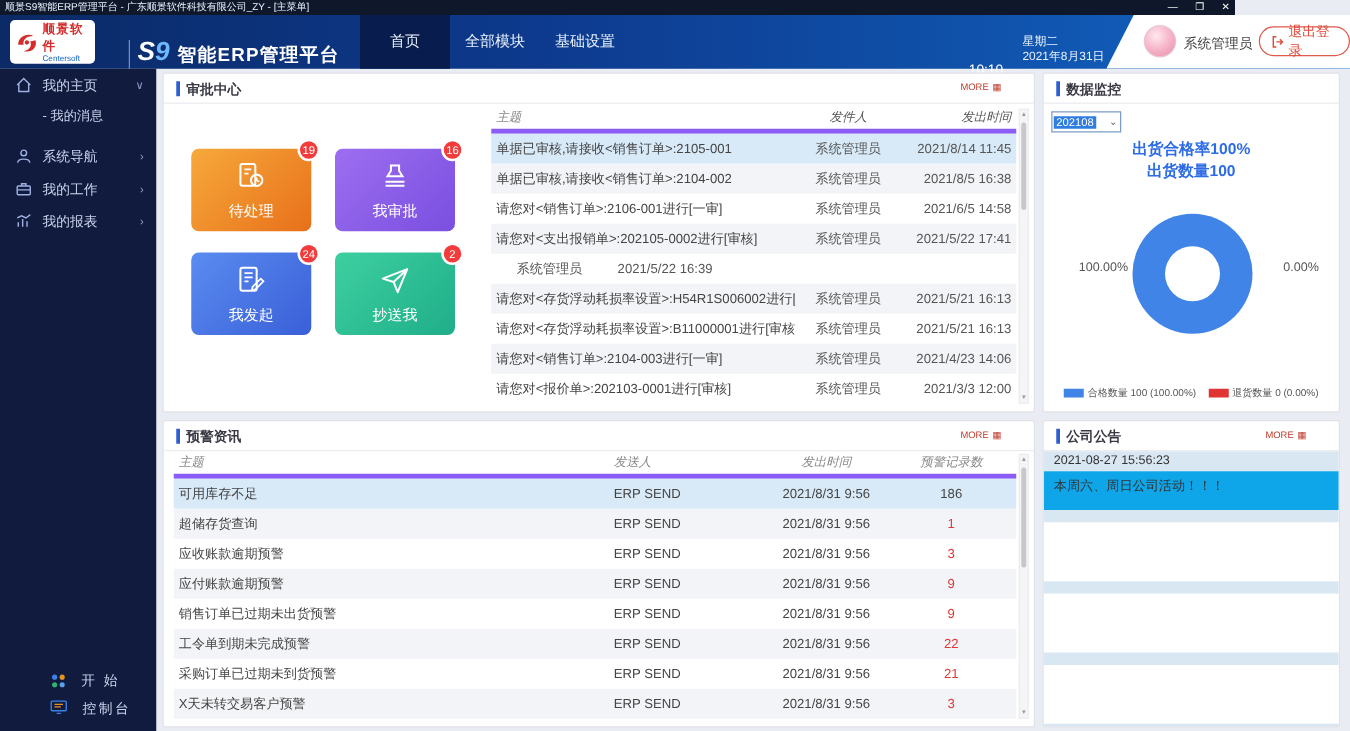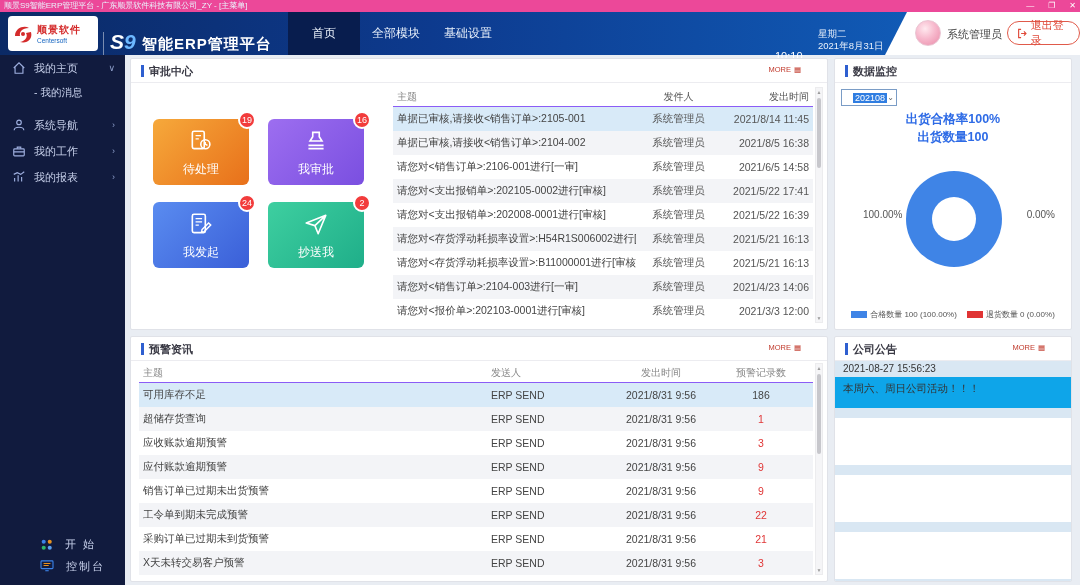--- a/index.html
+++ b/index.html
@@ -1,27 +1,27 @@
 <!DOCTYPE html>
 <html><head>
 <meta charset="utf-8">
 <style>
   * { margin:0; padding:0; box-sizing:border-box; }
   body { font-family:"Liberation Sans", sans-serif; background:#444; }
   .screen { position:relative; width:1080px; height:585px; overflow:hidden; background:#e9edf3; }
 
   
-  .titlebar { position:absolute; left:0; top:0; width:1080px; height:12px; background:#ec4899; color:#eaf3fd; font-size:8px; line-height:12px; padding-left:4px; }
+  .titlebar { position:absolute; left:0; top:0; width:988px; height:12px; background:#0f172a; color:#eaf3fd; font-size:8px; line-height:12px; padding-left:4px; }
   .winbtns { position:absolute; right:4px; top:0; height:12px; display:flex; gap:14px; color:#fff; font-size:8px; line-height:12px; }
   .winbtns span { cursor:default; }
 
   
   .header { position:absolute; left:0; top:12px; width:1080px; height:43px;
             background:linear-gradient(90deg,#0b2a66 0%,#0d3a8e 40%,#1266c4 100%); }
-  .logo-box { position:absolute; left:8px; top:4px; width:90px; height:35px; background:#fff; border-radius:4px; display:flex; align-items:center; padding:2px 4px; gap:3px; }
+  .logo-box { position:absolute; left:8px; top:4px; width:68px; height:35px; background:#fff; border-radius:4px; display:flex; align-items:center; padding:2px 4px; gap:3px; }
   .logo-text .cn { color:#d42b2b; font-weight:bold; font-size:10px; letter-spacing:1px; }
   .logo-text .en { color:#1565c0; font-size:6.5px; }
   .logo-divider { position:absolute; left:103px; top:20px; width:1px; height:26px; background:rgba(255,255,255,.45); }
   .s9 { position:absolute; left:110px; top:18px; font-size:21px; font-weight:bold; font-style:italic; color:#fff; }
   .s9 .nine { color:#6db8ff; }
   .product-name { position:absolute; left:142px; top:23px; color:#fff; font-size:15px; font-weight:bold; letter-spacing:1px; }
   .tabs { position:absolute; left:288px; top:0; height:30px; display:flex; }
   .tab { width:72px; height:43px; display:flex; align-items:center; justify-content:center; color:#e9f1fb; font-size:12px; cursor:pointer; }
   .tab.active { background:#081d4e; }
   .hdr-time { position:absolute; left:775px; top:22px; color:#fff; font-size:11px;margin-top:16px; }
@@ -50,39 +50,39 @@
   .ptitle::before { content:""; position:absolute; left:0; top:1px; width:3px; height:12px; background:#2e5fd0; }
   .more { position:absolute; right:26px; top:6px; color:#c0392b; font-size:7.5px; display:flex; gap:3px; align-items:center; cursor:pointer; }
 
   
   .tile { position:absolute; width:96px; height:66px; border-radius:6px; color:#fff; cursor:pointer; }
   .tile svg { position:absolute; left:50%; top:9px; transform:translateX(-50%); }
   .tile .tlabel { position:absolute; left:0; right:0; top:42px; text-align:center; font-size:12px; }
   .badge { position:absolute; right:-7px; top:-8px; min-width:18px; height:18px; border-radius:9px; background:#f23c3c; border:2px solid #fff; color:#fff; font-size:9px; display:flex; align-items:center; justify-content:center; padding:0 2px; }
 
   
-  .thead { display:flex; align-items:center; height:20px; font-size:10px; color:#888; border-bottom:1px solid #8b5cf6; padding:0 4px; }
+  .thead { display:flex; height:20px; font-size:10px; color:#888; border-bottom:4px solid #8b5cf6; padding:0 4px;font-style:italic; }
   .trow { display:flex; align-items:center; height:24px; font-size:10.5px; color:#444; padding:0 4px; cursor:pointer; }
   .trow:nth-child(even) { background:#f3f4f7; }
   .trow.sel { background:#d8eaf8; }
   .ap .c-subj { flex:1; overflow:hidden; white-space:nowrap; }
   .ap .c-sender { width:85px; text-align:center; color:#555; }
   .ap .c-time { width:88px; text-align:right; color:#555; }
   .wn .c-subj { width:348px; overflow:hidden; white-space:nowrap; }
   .wn .c-sender { width:105px; }
   .wn .c-time { width:130px; text-align:center; }
   .wn .c-count { width:70px; text-align:center; }
   .wn .c-count.red { color:#e03636; }
   .vscroll { position:absolute; width:8px; background:#f5f5f7; border:1px solid #ececee; }
   .vscroll .arr { position:absolute; left:0; width:100%; text-align:center; color:#9a9a9a; font-size:5px; line-height:8px; }
   .vscroll .thumb { position:absolute; left:1px; width:4px; background:#c7c7cc; border-radius:2px; }
 
   
   .period-select { position:absolute; left:6px; top:30px; width:56px; height:17px; border:1px solid #7a9cc6; background:#fff; display:flex; align-items:center; font-size:9px; cursor:pointer; }
-  .period-select .val { background:#2f7de1; color:#fff; padding:0 2px; margin-left:11px; }
+  .period-select .val { background:#2f7de1; color:#fff; padding:0 2px; margin-left:1px; }
   .period-select .dd { margin-left:auto; margin-right:2px; color:#666; font-size:8px; }
   .headline { position:absolute; left:0; width:100%; text-align:center; color:#2e6be6; font-weight:bold; font-size:12.5px; }
   .donut { position:absolute; border-radius:50%; }
   .donut::after { content:""; position:absolute; inset:26px; background:#fff; border-radius:50%; }
   .donut-label { position:absolute; font-size:10px; color:#555; }
   .legend { position:absolute; left:0; bottom:9px; width:100%; display:flex; justify-content:center; gap:10px; font-size:8px; color:#555; align-items:center; }
   .legend .sw { display:inline-block; width:16px; height:7px; margin-right:3px; vertical-align:middle; }
 
   
   .ann-date { height:16px; background:#d9e7f3; color:#333; font-size:10px; line-height:16px; padding-left:8px; }
@@ -267,21 +267,20 @@
             <div class="c-subj">请您对&lt;销售订单&gt;:2106-001进行[一审]</div>
             <div class="c-sender">系统管理员</div>
             <div class="c-time">2021/6/5 14:58</div>
           </div>
           <div class="trow">
             <div class="c-subj">请您对&lt;支出报销单&gt;:202105-0002进行[审核]</div>
             <div class="c-sender">系统管理员</div>
             <div class="c-time">2021/5/22 17:41</div>
           </div>
           <div class="trow">
-            <div class="c-subj">请您对&lt;支出报销单&gt;:202008-0001进行[审核]</div>
             <div class="c-sender">系统管理员</div>
             <div class="c-time">2021/5/22 16:39</div>
           </div>
           <div class="trow">
             <div class="c-subj">请您对&lt;存货浮动耗损率设置&gt;:H54R1S006002进行[审核]</div>
             <div class="c-sender">系统管理员</div>
             <div class="c-time">2021/5/21 16:13</div>
           </div>
           <div class="trow">
             <div class="c-subj">请您对&lt;存货浮动耗损率设置&gt;:B11000001进行[审核]</div>

